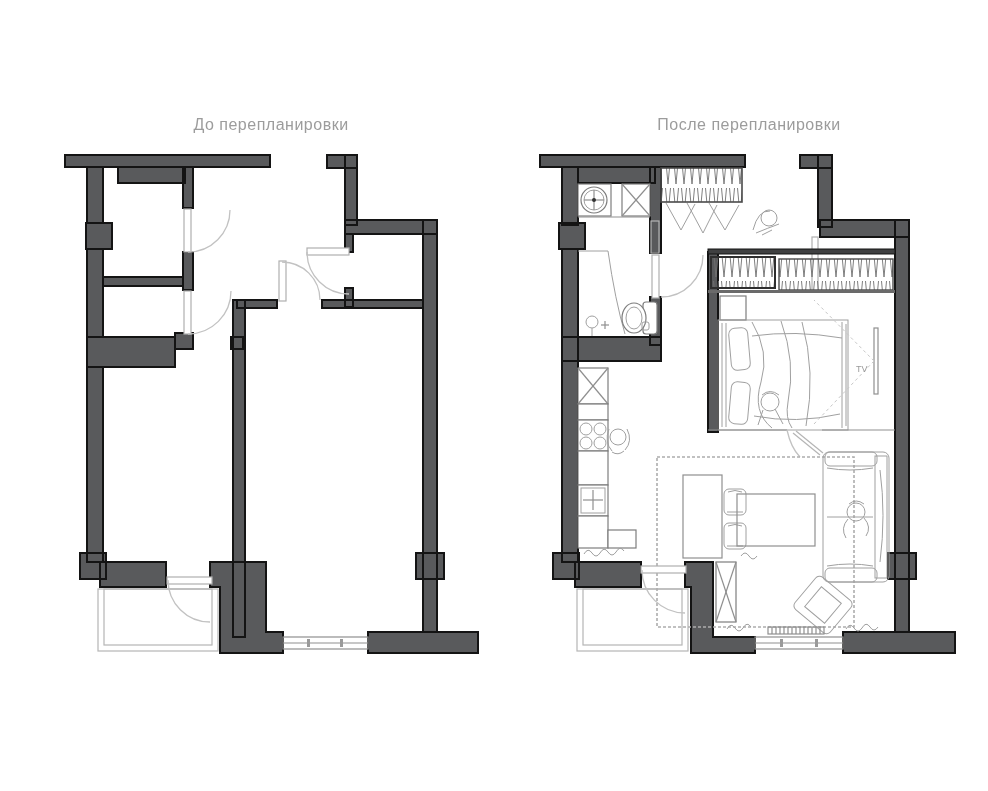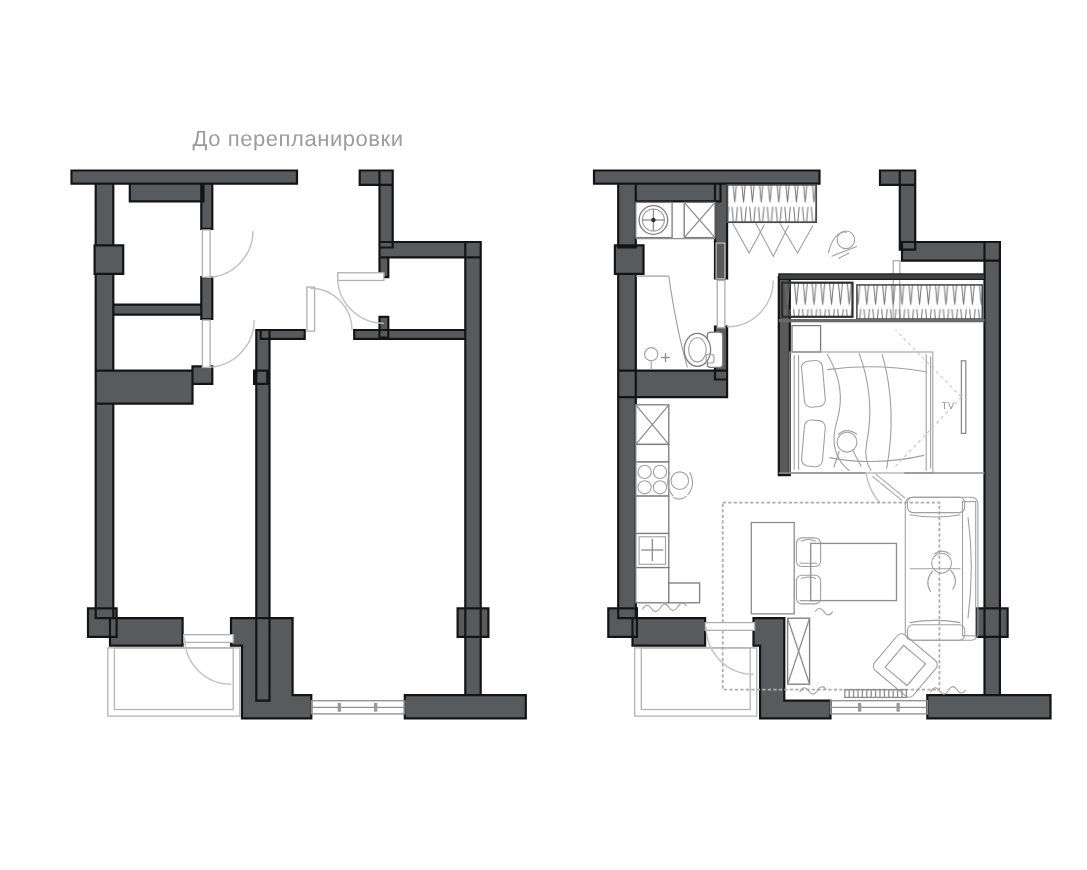--- a/index.html
+++ b/index.html
@@ -1,18 +1,18 @@
 <!DOCTYPE html>
 <html><head>
 <meta charset="utf-8">
 <style>
   html,body{margin:0;padding:0;background:#ffffff;}
   .canvas{position:relative;width:988px;height:791px;background:#ffffff;overflow:hidden;
           font-family:"Liberation Sans", sans-serif;}
-  .plan-title{position:absolute;top:116px;color:#9c9c9c;font-size:20px;text-align:center;
+  .plan-title{position:absolute;top:116px;color:#9c9c9c;font-size:16px;text-align:center;
               letter-spacing:0.5px;}
   #title-before{left:65px;width:412px;}
   #title-after{left:540px;width:418px;}
   svg{position:absolute;left:0;top:0;}
   .wall{fill:#595a5c;stroke:#141414;stroke-width:2;stroke-linejoin:miter;}
   .door{fill:none;stroke:#c2c2c2;stroke-width:1.3;}
   .leaf{fill:#ffffff;stroke:#b0b0b0;stroke-width:1.2;}
   .lite{fill:none;stroke:#b5b5b5;stroke-width:1.2;}
   .mid{fill:none;stroke:#8f8f8f;stroke-width:1.2;}
   .fix{fill:#ffffff;stroke:#7d7d7d;stroke-width:1.2;}
@@ -20,20 +20,21 @@
   .dash{fill:none;stroke:#c7c7c7;stroke-width:1;stroke-dasharray:3 3;}
   .rug{fill:none;stroke:#adadad;stroke-width:1.6;stroke-dasharray:3 2;}
   .tv-label{fill:#9a9a9a;font-size:9px;font-family:"Liberation Sans",sans-serif;}
 </style>
 </head>
 <body>
 
 <div class="canvas">
 
   <div class="plan-title" id="title-before">До перепланировки</div>
+  <div class="plan-title" id="title-after">После перепланировки</div>
 
   <svg width="988" height="791" viewBox="0 0 988 791">
     <defs>
       <pattern id="hang" width="8" height="31" patternUnits="userSpaceOnUse">
         <path d="M1.5,2 L4,29 L6.5,2" fill="none" stroke="#6f6f6f" stroke-width="0.9"></path>
       </pattern>
     </defs>
 
     <g>
 

